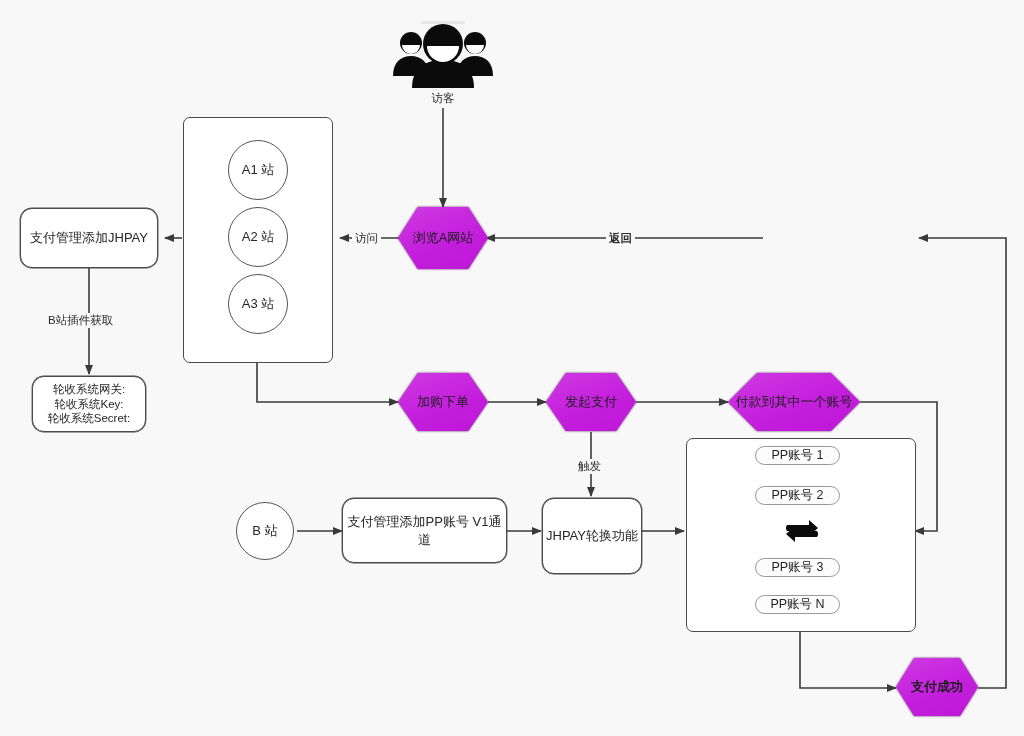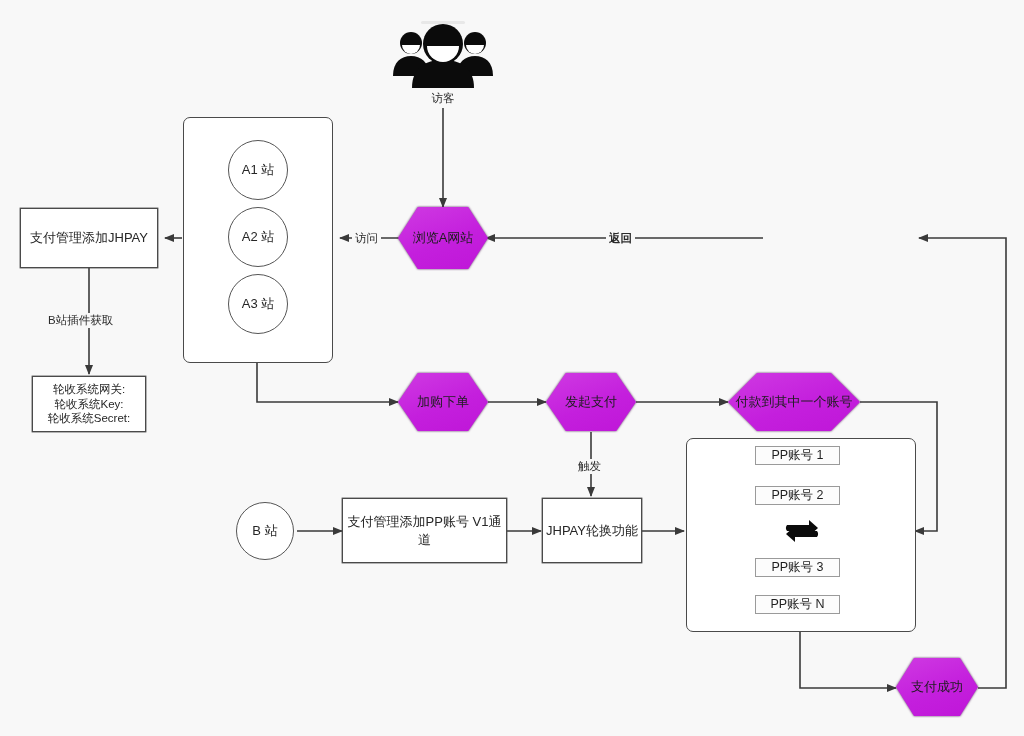--- a/index.html
+++ b/index.html
@@ -28,20 +28,21 @@
     height: 736px;
     pointer-events: none;
   }
   .node {
     position: absolute;
     box-sizing: border-box;
     display: flex;
     align-items: center;
     justify-content: center;
     text-align: center;
+    border-radius: 12px;
   }
   
   .rect {
     background: #ffffff;
     border: 1.6px solid #4a4a4a;
     font-size: 13px;
     line-height: 1.35;
     color: #262626;
     box-shadow: 0 0 0 0.4px #4a4a4a;
   }
@@ -241,21 +242,21 @@
   <div class="edge-label" style="left:575px; top:459px;">触发</div>
 
   <div class="node circle" style="left:236px; top:502px; width:58px; height:58px;">
     <span>B 站</span>
   </div>
 
   <div class="node rect" style="left:342px; top:498px; width:165px; height:65px;">
     <span>支付管理添加PP账号 V1通道</span>
   </div>
 
-  <div class="node rect" style="left:542px; top:498px; width:100px; height:65px;">
+  <div class="node rect" style="left:542px; top:498px; width:100px; height:76px;">
     <span>JHPAY轮换功能</span>
   </div>
 
   <div class="group-box" style="position:absolute; left:686px; top:438px; width:228px; height:192px;"></div>
 
   <div class="node chip" style="left:755px; top:446px; width:85px;">
     <span>PP账号 1</span>
   </div>
   <div class="node chip" style="left:755px; top:486px; width:85px;">
     <span>PP账号 2</span>
@@ -268,19 +269,19 @@
     </svg>
   </div>
 
   <div class="node chip" style="left:755px; top:558px; width:85px;">
     <span>PP账号 3</span>
   </div>
   <div class="node chip" style="left:755px; top:595px; width:85px;">
     <span>PP账号  N</span>
   </div>
 
-  <div class="hex-wrap" style="left:896px; top:658px; width:82px; height:58px;">
+  <div class="hex-wrap" style="left:896px; top:658px; width:82px; height:58px;font-weight:bold;">
     <div class="hex hex-inner">
       <span>支付成功</span>
     </div>
   </div>
 
 </div>
 
 </body></html>

